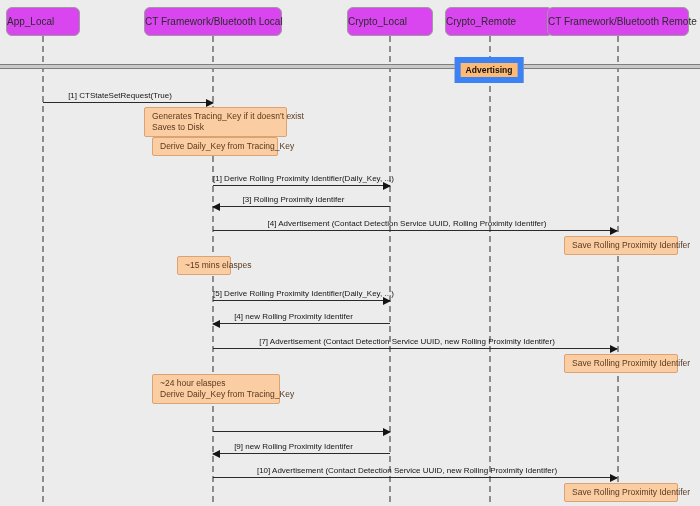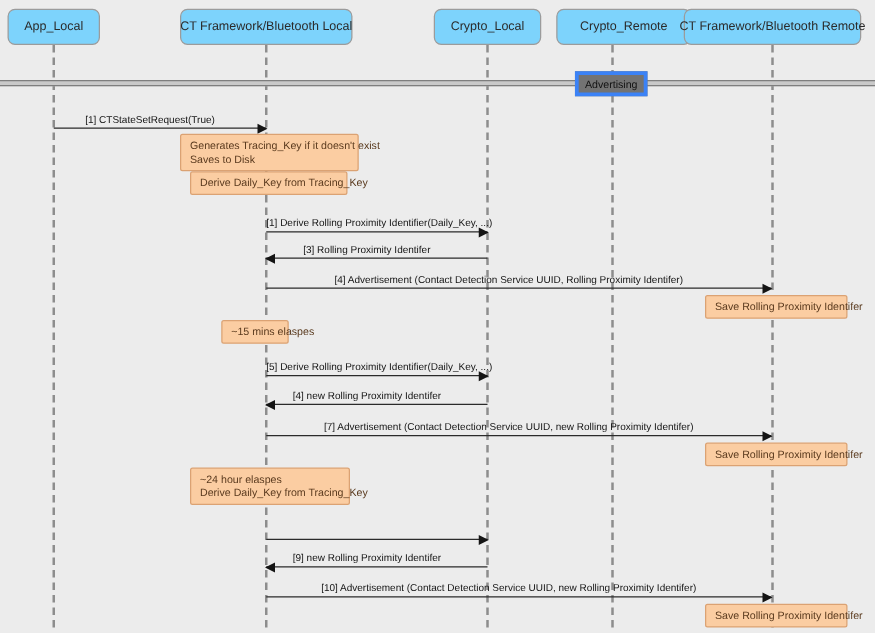--- a/index.html
+++ b/index.html
@@ -2,36 +2,36 @@
 <html><head>
 <meta charset="utf-8">
 <style>
   html,body { margin:0; padding:0; background:#ececec; }
   .canvas {
     position:relative; width:700px; height:506px; background:#ececec;
     font-family:"Liberation Sans", sans-serif; overflow:hidden;
   }
   .participant {
     position:absolute; top:7px; height:29px; box-sizing:border-box;
-    background:#7dd3fc; border:1px solid #9b9b9b; border-radius:6px;
-    display:flex; align-items:center; justify-content:center;
+    background:#d946ef; border:1px solid #9b9b9b; border-radius:6px;
+    display:flex; align-items:center; justify-content:flex-start;
     font-size:10px; color:#2b2b2b; white-space:nowrap;
   }
   .lifeline {
     position:absolute; top:36px; bottom:4px; width:0;
     border-left:2px dashed #8d8d8d;
   }
   .divider-bar {
     position:absolute; left:0; right:0; top:64px; height:5px; box-sizing:border-box;
     background:#c9c9c9; border-top:1px solid #7e7e7e; border-bottom:1px solid #7e7e7e;
   }
   .divider-label {
     position:absolute; top:57px; left:489px; transform:translateX(-50%);
-    background:#737373; border:3px solid #3b82f6; padding:2px 5px;
-    font-size:8.5px; font-weight:normal; color:#111; white-space:nowrap; z-index:3;
+    background:#fdba74; border:6px solid #3b82f6; padding:2px 5px;
+    font-size:8.5px; font-weight:bold; color:#111; white-space:nowrap; z-index:3;
   }
   .message { position:absolute; height:17px; z-index:2; }
   .msg-label {
     position:absolute; left:0; right:16px; top:0; text-align:center;
     font-size:8px; color:#141414; white-space:nowrap; line-height:10px;
   }
   .msg-line {
     position:absolute; left:0; right:0; top:11px; height:0;
     border-top:1.2px solid #2a2a2a;
   }

